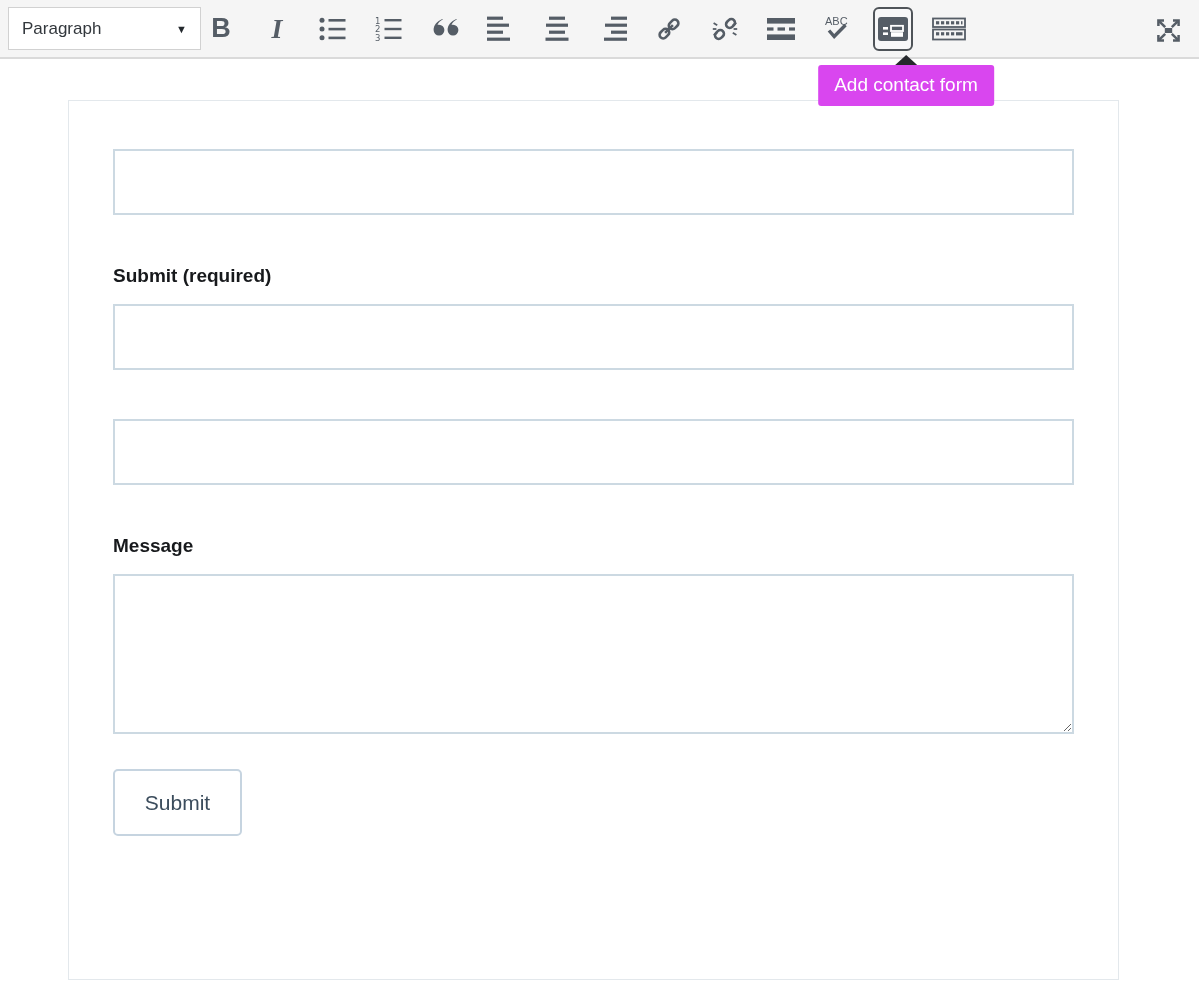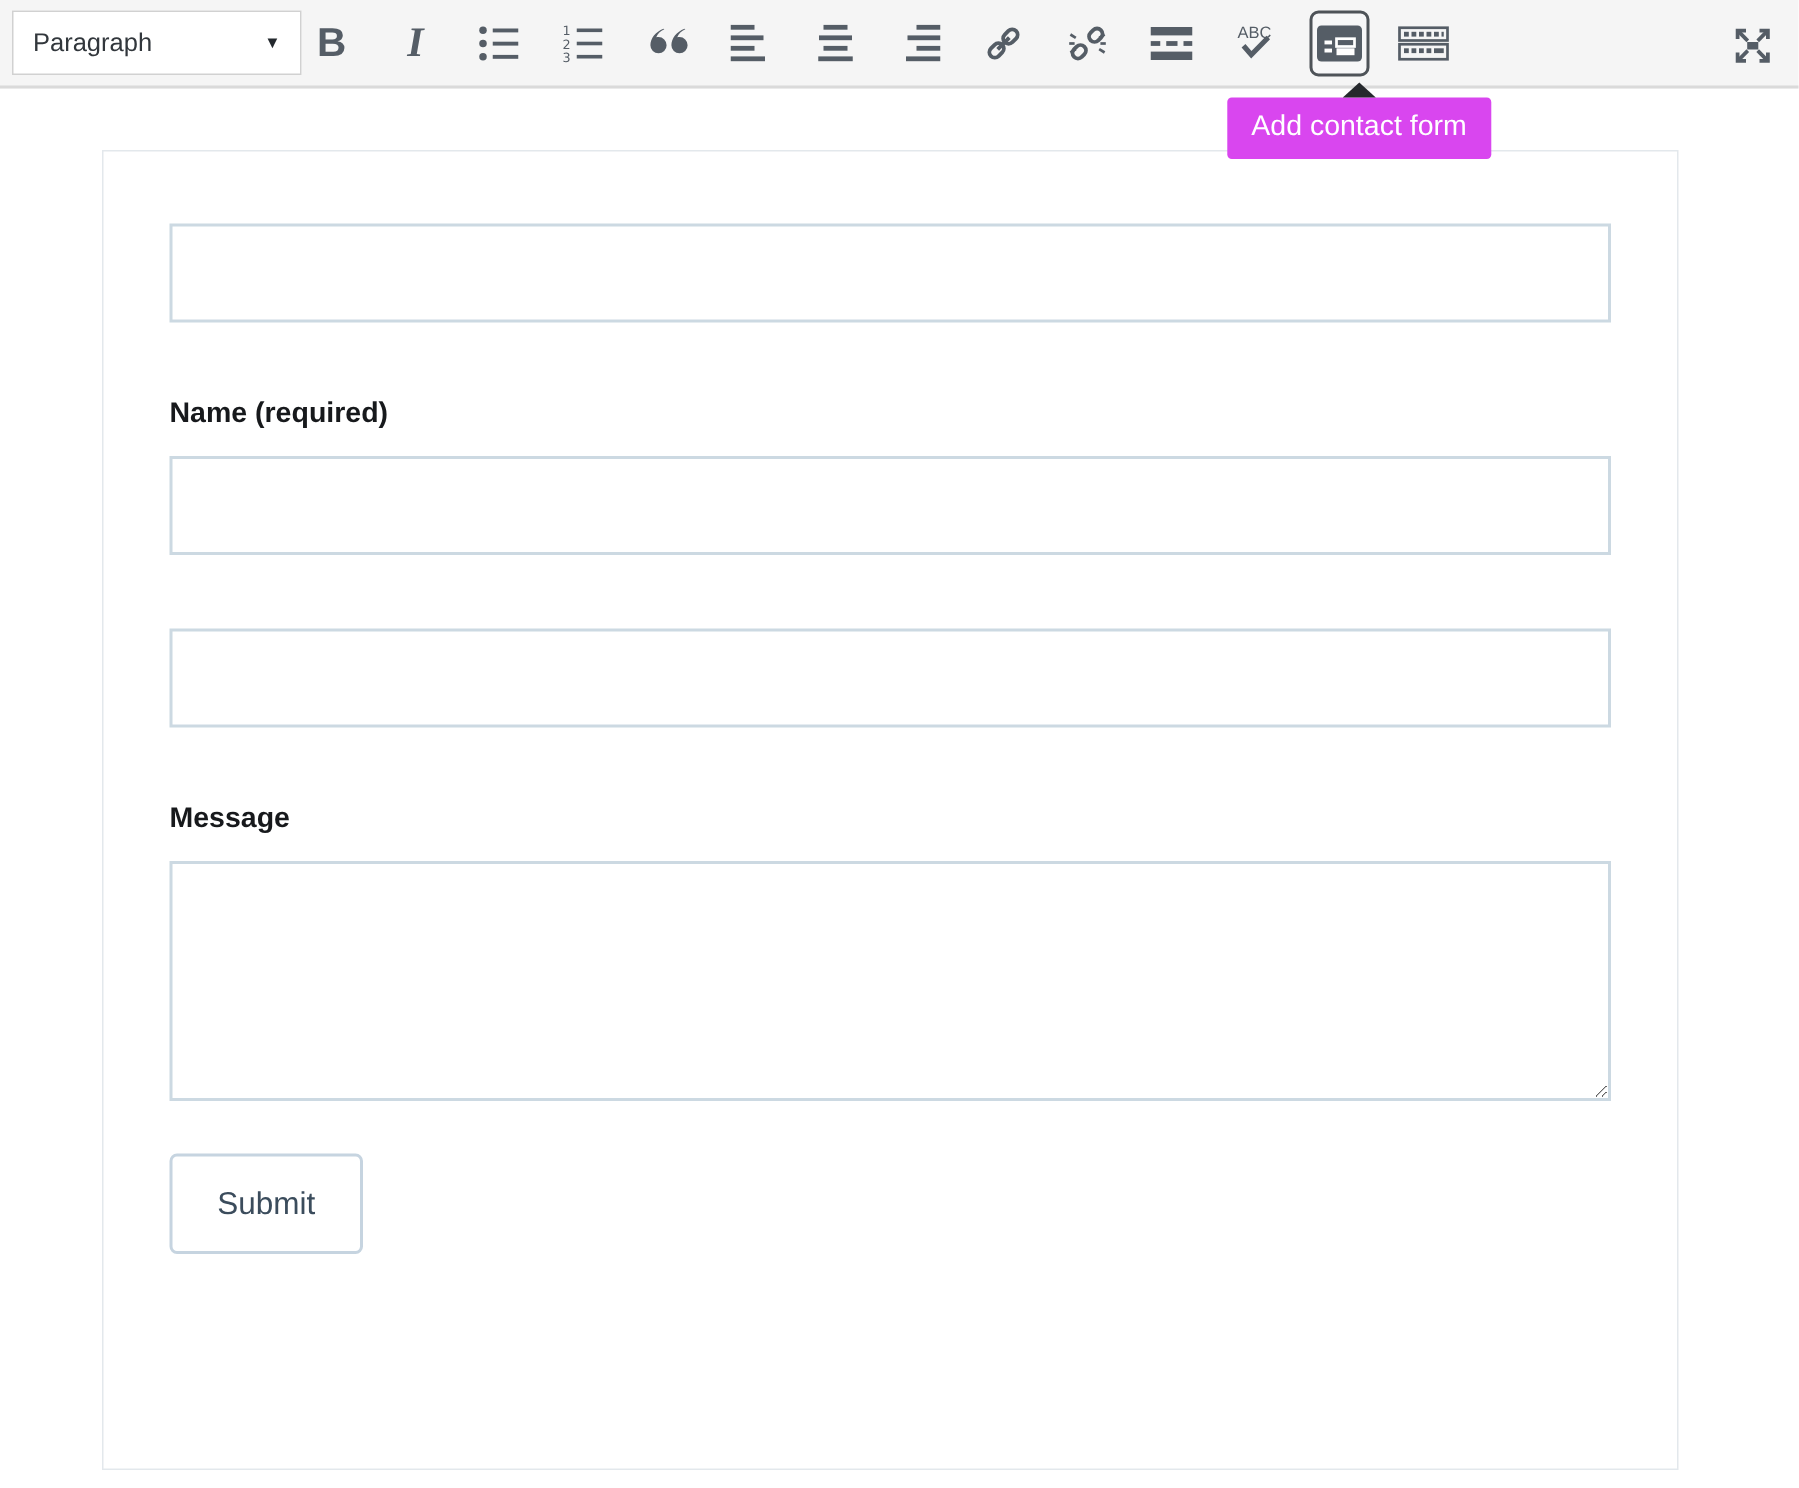--- a/index.html
+++ b/index.html
@@ -237,21 +237,21 @@
 </div>
 
 <div class="tooltip">
   <span>Add contact form</span>
 </div>
 
 <div class="form-container">
 
   <input class="field-input" type="text" value="" style="">
 
-  <label class="field-label">Name (required)</label>
+  <label class="field-label">Submit (required)</label>
   <input class="field-input" type="text" value="" style="">
 
   <input class="field-input" type="text" value="" style="">
 
   <label class="field-label">Message</label>
   <textarea class="field-textarea" value="" style=""></textarea>
 
   <button class="submit-btn">Submit</button>
 </div>
 

